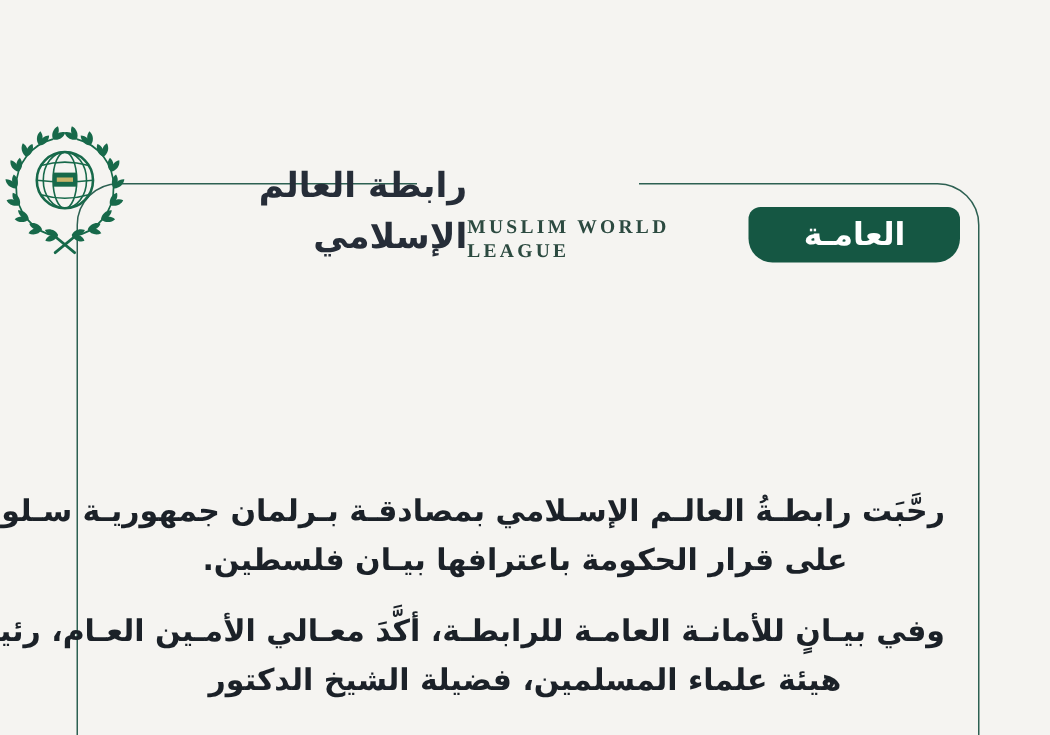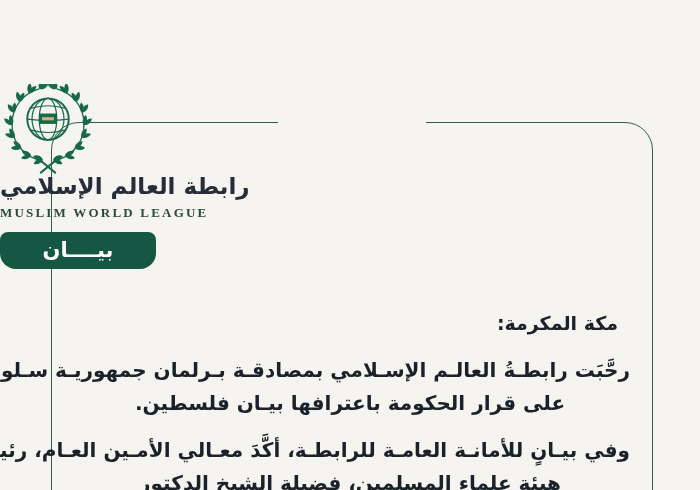--- a/index.html
+++ b/index.html
@@ -7,21 +7,21 @@
        font-family:"DejaVu Sans","Liberation Sans",sans-serif;position:relative;}
   .page{position:absolute;inset:0;width:700px;height:490px;background:#f5f4f1;overflow:hidden;}
 
   
   .frame{position:absolute;left:51px;top:122px;width:600px;height:520px;
          border:1.6px solid #2d6052;border-radius:28px;background:transparent;}
   .frame-gap-mask{position:absolute;left:278px;top:112px;width:148px;height:22px;background:#f5f4f1;}
 
   
   .header{position:absolute;left:0;top:84px;width:640px;display:flex;
-          flex-direction:column;align-items:flex-start;}
+          flex-direction:row;align-items:flex-end;}
   .emblem{width:96px;height:91px;display:block;}
   .calligraphy{margin-top:-6px;font-size:23px;font-weight:bold;color:#262d38;
                line-height:34px;letter-spacing:0px;direction:rtl;}
   .org-en{margin-top:2px;font-family:"Liberation Serif","DejaVu Serif",serif;
           font-size:13px;font-weight:bold;letter-spacing:2.2px;color:#2c4a40;}
   .banner{margin-top:11px;width:156px;height:37px;background:#155743;
           border-radius:8px 8px 16px 16px;display:flex;align-items:center;justify-content:center;}
   .banner span{color:#ffffff;font-size:21px;font-weight:bold;direction:rtl;line-height:1;}
 
   
@@ -91,26 +91,25 @@
         <path d="M52,97 L69,111"></path>
         <path d="M68,97 L51,111"></path>
       </g>
     </svg>
 
     <div class="calligraphy">رابطة العالم الإسلامي</div>
 
     <div class="org-en">MUSLIM WORLD LEAGUE</div>
 
     <div class="banner">
-      <span>بيــــان</span>
+      <span>العامـة</span>
     </div>
   </div>
 
   <div class="content">
-    <div class="location">مكة المكرمة:</div>
 
     <p class="para para-1">
       <span class="line">رحَّبَت رابطـةُ العالـم الإسـلامي بمصادقـة بـرلمان جمهوريـة سـلوفينيا</span>
       <span class="line">على قرار الحكومة باعترافها بيـان فلسطين.</span>
     </p>
 
     <p class="para para-2">
       <span class="line">وفي بيـانٍ للأمانـة العامـة للرابطـة، أكَّدَ معـالي الأمـين العـام، رئيس</span>
       <span class="line">هيئة علماء المسلمين، فضيلة الشيخ الدكتور</span>
     </p>

